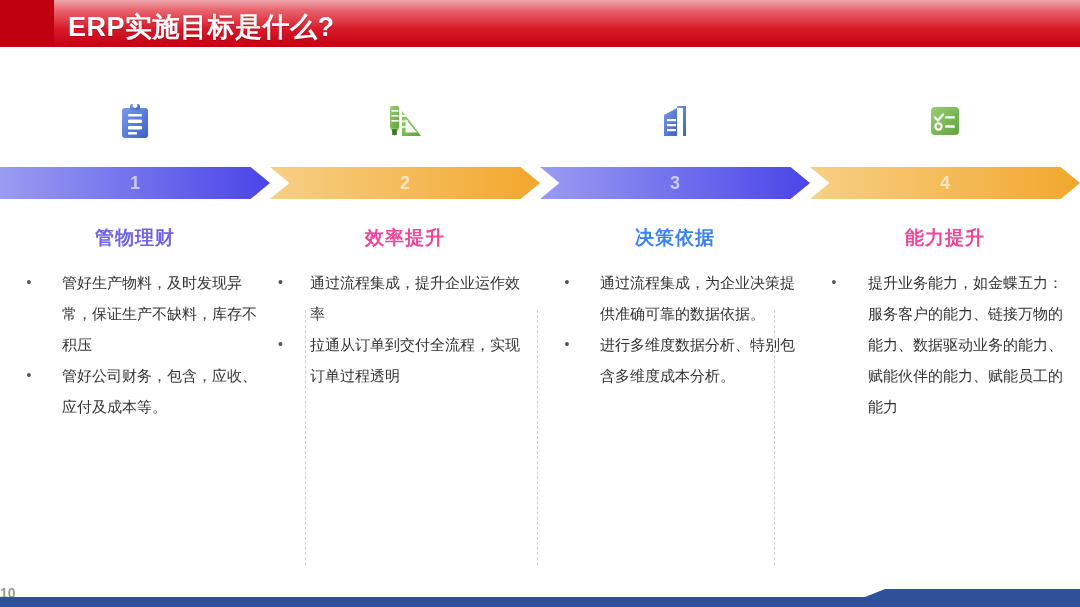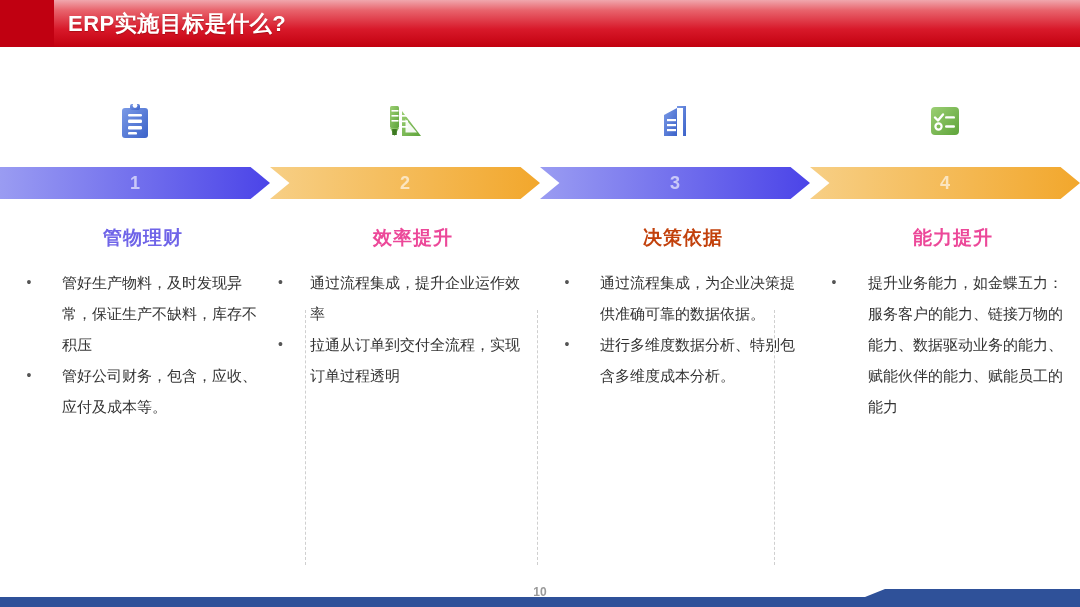--- a/index.html
+++ b/index.html
@@ -16,21 +16,21 @@
     position: absolute; left: 0; top: 0; width: 1080px; height: 47px;
     background:
       linear-gradient(to bottom, #f0a7ad 0%, #e8636c 22%, #d8192a 62%, #c2000f 100%);
   }
   .header-leftblock {
     position: absolute; left: 0; top: 0; width: 54px; height: 47px;
     background: #c00011;
   }
   .header-title {
     position: absolute; left: 68px; top: 9px;
-    font-size: 22px; font-weight: bold; color: #ffffff;
+    font-size: 27px; font-weight: bold; color: #ffffff;
     letter-spacing: .5px;
     text-shadow: 0 1px 1px rgba(120,0,0,.45);
     white-space: nowrap;
   }
 
   
   .cols {
     position: absolute; left: 0; top: 95px; width: 1080px; height: 400px;
     display: flex;
   }
@@ -51,27 +51,27 @@
   .arrow svg { display: block; width: 100%; height: 32px; }
   .arrow-num {
     position: absolute; top: 0; left: 0; width: 100%; height: 32px;
     display: flex; align-items: center; justify-content: center;
     font-size: 18px; font-weight: bold;
     color: rgba(255,255,255,.62);
   }
 
   
   .col-title {
-    position: absolute; top: 130px; left: 8px; width: 100%;
+    position: absolute; top: 130px; left: 0; width: 100%;
     text-align: center; font-size: 19px; font-weight: bold;
     letter-spacing: 1px;
   }
   .t-purple { color: #6f64e8; }
   .t-orange { color: #ec4899; }
-  .t-indigo  { color: #c2410c; }
+  .t-indigo  { color: #3b82f6; }
 
   
   .bullets {
     position: absolute; top: 172px; left: 0; width: 100%;
     padding: 0 18px;
   }
   .bullet {
     display: flex; align-items: flex-start;
     font-size: 15px; color: #333333; line-height: 31px;
     margin-bottom: 0;
@@ -97,21 +97,21 @@
     position: absolute; top: 0; width: 0;
     border-left: 1px dashed #cfcfcf;
   }
   .d1 { left: 305px; top: 310px; height: 255px; }
   .d2 { left: 537px; top: 310px; height: 255px; }
   .d3 { left: 774px; top: 310px; height: 255px; }
 
   
   .page-num {
     position: absolute; left: 0; top: 585px; width: 1080px;
-    text-align: center; font-size: 12px; font-weight: bold; color: #9a9a9a;
+    font-size: 14px; font-weight: bold; color: #9a9a9a;
   }
   .footer-bar {
     position: absolute; left: 0; bottom: 0; width: 1080px; height: 18px;
   }
   .footer-bar svg { display: block; width: 1080px; height: 18px; }
 </style>
 </head>
 <body>
 
 <div class="slide">

